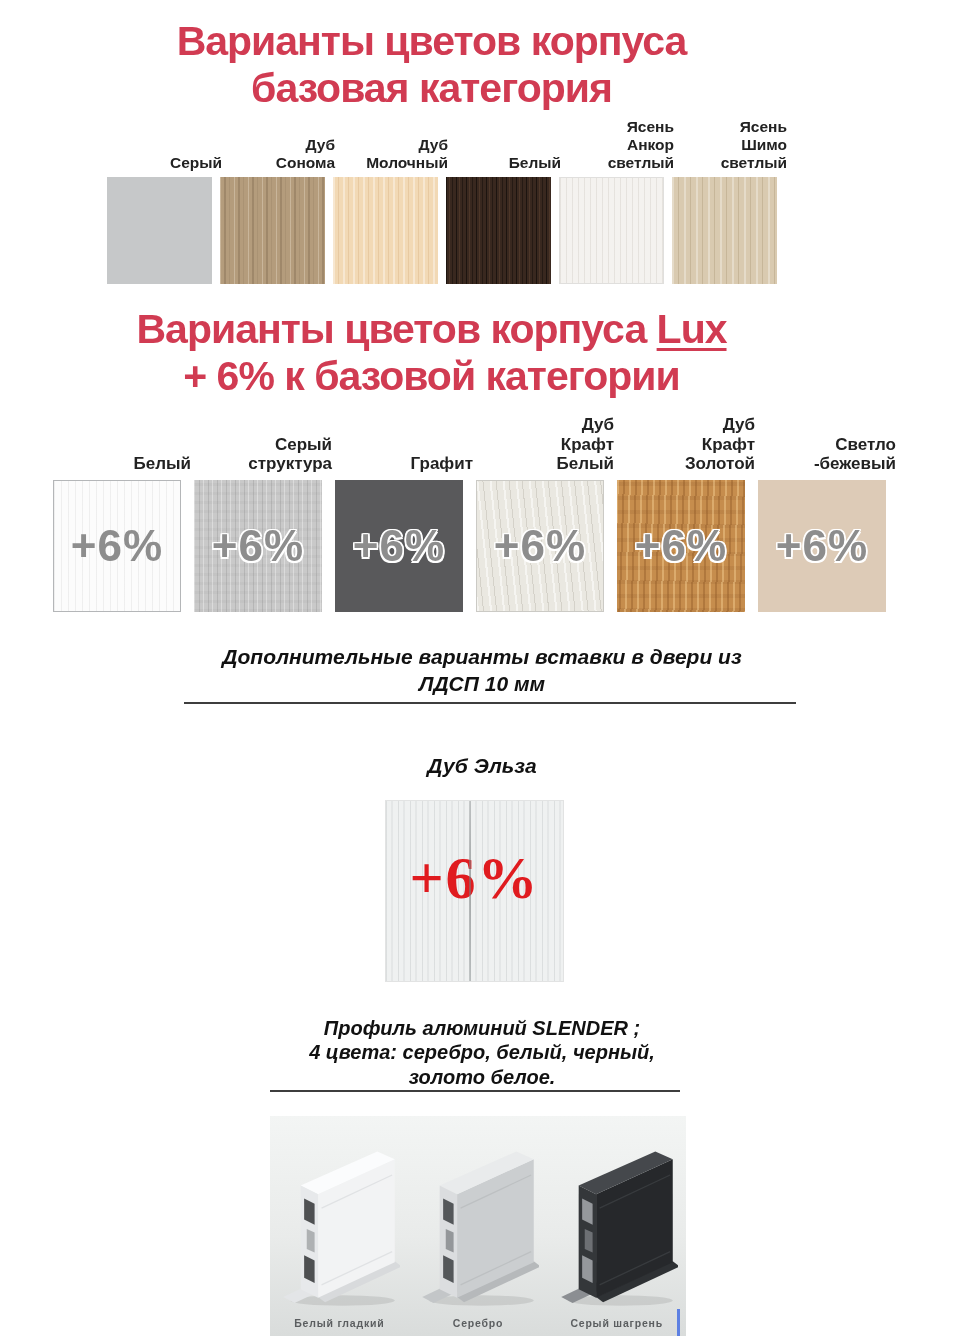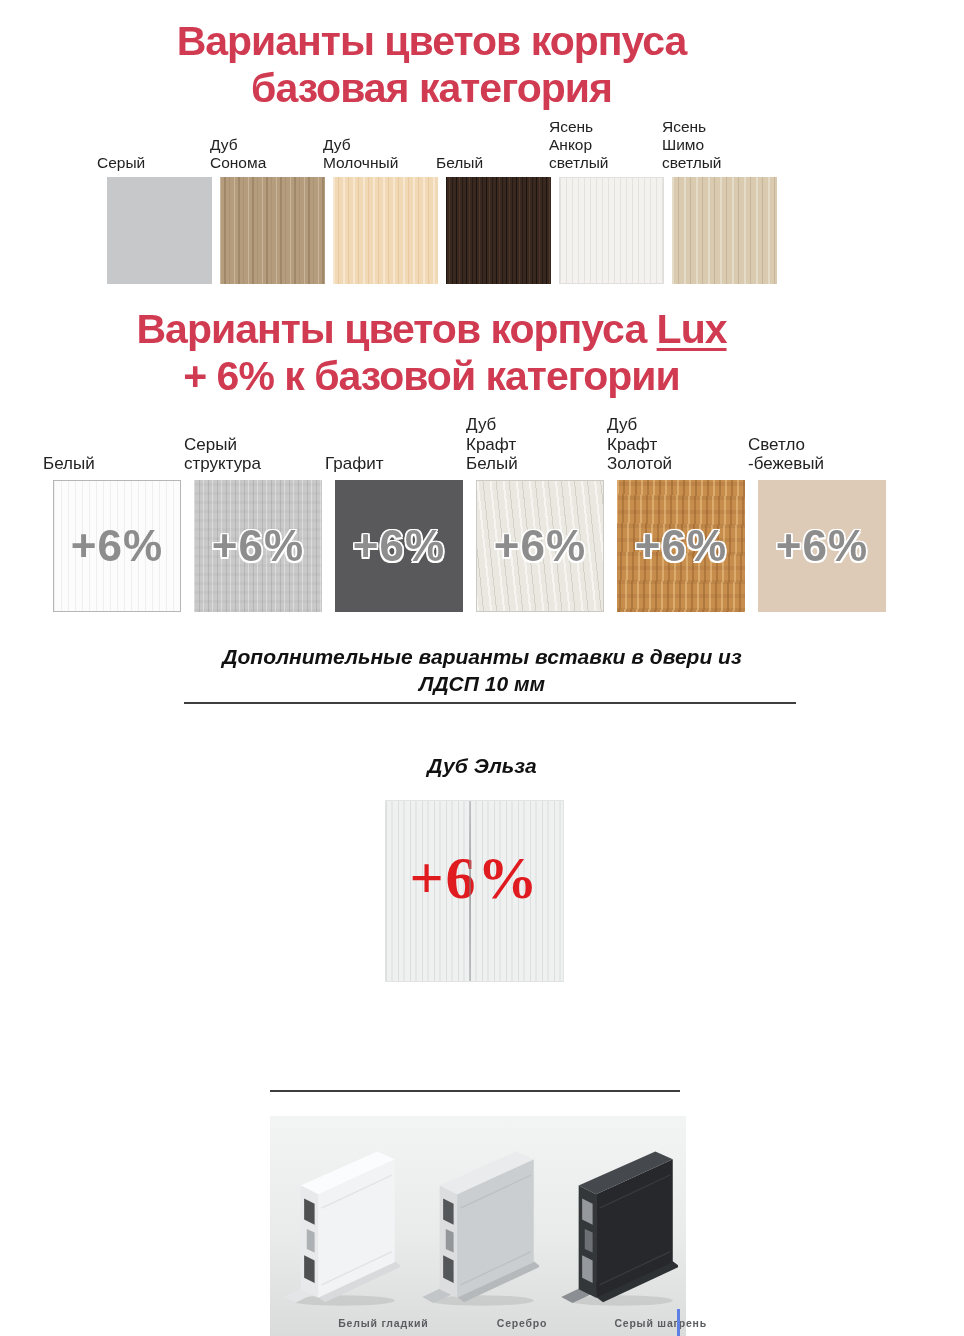--- a/index.html
+++ b/index.html
@@ -20,22 +20,22 @@
   .t-lux .u{text-decoration:underline;text-decoration-thickness:3px;text-underline-offset:5px;}
 
   
   .row{position:absolute;display:flex;}
   .row-base{top:177px;left:107px;gap:8px;}
   .row-lux{top:480px;left:53px;gap:13px;}
   .col{position:relative;}
   .row-base .col{width:105px;height:107px;}
   .row-lux  .col{width:128px;height:132px;}
   .lbl{
-    position:absolute;left:-10px;right:-10px;text-align:left;
-    font-weight:400;color:#222;white-space:pre-line;
+    position:absolute;left:-10px;right:-10px;text-align:right;
+    font-weight:700;color:#222;white-space:pre-line;
   }
   .row-base .lbl{bottom:112px;font-size:15.5px;line-height:1.16;}
   .row-lux  .lbl{bottom:138px;font-size:17px;line-height:1.16;}
   .sw{position:relative;width:100%;height:100%;box-sizing:border-box;}
 
   
   .plus{
     position:absolute;inset:0;display:flex;align-items:center;justify-content:center;
     font-size:44px;font-weight:600;letter-spacing:1px;color:#8d8d8d;
     text-shadow:-1.5px -1.5px 0 #fff,1.5px -1.5px 0 #fff,-1.5px 1.5px 0 #fff,
@@ -100,21 +100,21 @@
 
   
   .photo{
     position:absolute;top:1116px;left:270px;width:416px;height:220px;
     background:linear-gradient(180deg,#f3f5f4 0%,#e9ebea 55%,#d9dcdb 100%);
     display:flex;
   }
   .fig{flex:1;position:relative;display:flex;justify-content:center;padding-top:13px;}
   .cap{
     position:absolute;bottom:7px;left:0;width:100%;text-align:center;
-    font-size:10.5px;font-weight:700;letter-spacing:.8px;color:#5b5e60;padding-left:44px;
+    font-size:10.5px;font-weight:700;letter-spacing:.8px;color:#5b5e60;
   }
   .shadow{fill:rgba(0,0,0,0.09);}
   .p-white .front{fill:#f2f3f4}.p-white .topf{fill:#fbfcfd}.p-white .cross{fill:#e7e9eb}
   .p-white .foot{fill:#e3e5e7}.p-white .flange{fill:#d8dadc}.p-white .socket{fill:#4e5052}
   .p-white .notch{fill:#aeb1b3}.p-white .ridge{stroke:#e0e2e4;stroke-width:1.5}
   .p-silver .front{fill:#cbced0}.p-silver .topf{fill:#e9ebec}.p-silver .cross{fill:#dbdddf}
   .p-silver .foot{fill:#c3c6c8}.p-silver .flange{fill:#b6b9bb}.p-silver .socket{fill:#54575a}
   .p-silver .notch{fill:#94979a}.p-silver .ridge{stroke:#bdc0c2;stroke-width:1.5}
   .p-black .front{fill:#26282b}.p-black .topf{fill:#45484c}.p-black .cross{fill:#34373a}
   .p-black .foot{fill:#8b8e92}.p-black .flange{fill:#2e3134}.p-black .socket{fill:#95989c}
@@ -215,20 +215,23 @@
 
   <div class="doc-head h-insert pre">Дополнительные варианты вставки в двери из
 ЛДСП 10 мм</div>
   <div class="rule rule-insert"></div>
 
   <div class="doc-head h-elza">Дуб Эльза</div>
   <div class="sw t-elza elza-swatch">
     <div class="plus-red">+6%</div>
   </div>
 
+  <div class="doc-head h-profile pre">Профиль алюминий SLENDER ;
+4 цвета: серебро, белый, черный,
+золото белое.</div>
   <div class="rule rule-profile"></div>
 
   <div class="photo">
     <div class="fig">
       <svg width="122" height="180" viewBox="0 0 140 205" class="p-white">
         <ellipse class="shadow" cx="74" cy="196" rx="60" ry="6"></ellipse>
         <polygon class="foot" points="6,192 44,174 57,181 19,199"></polygon>
         <polygon class="flange" points="46,192 134,151 142,157 54,198"></polygon>
         <polygon class="front" points="46,74 134,34 134,152 46,193"></polygon>
         <line class="ridge" x1="50" y1="90" x2="131" y2="52"></line>

